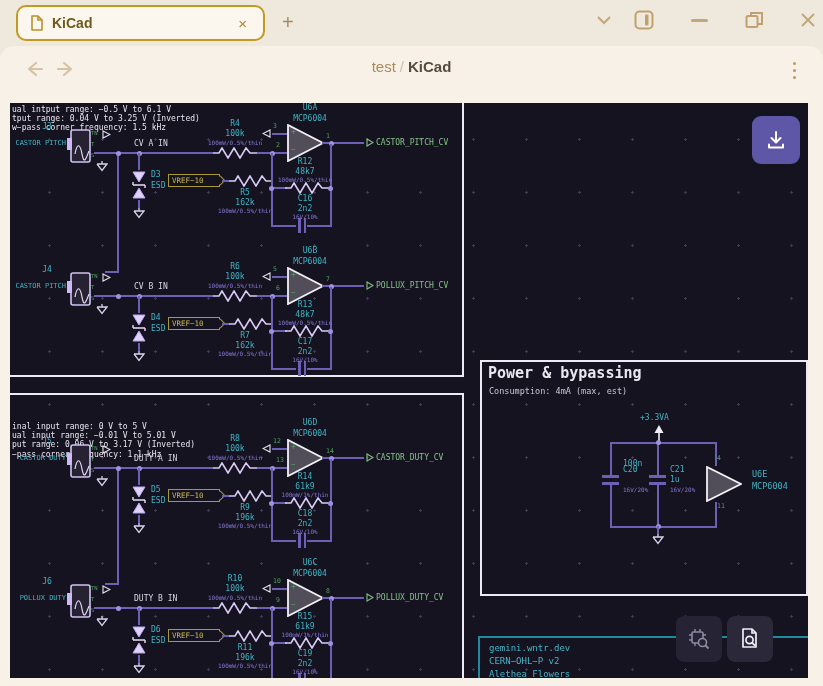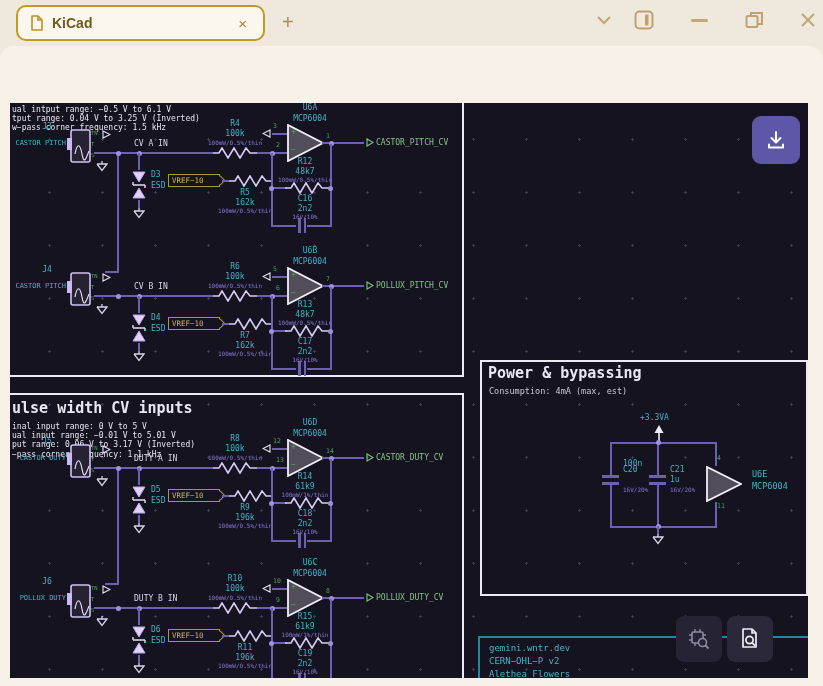--- a/index.html
+++ b/index.html
@@ -88,34 +88,53 @@
       </svg>
   </div>
   <div class="winctl" style="left:797px;width:22px;">
     <svg width="16" height="16" viewBox="0 0 16 16">
         <path d="M2 2 L14 14 M14 2 L2 14" stroke="#c2a878" stroke-width="2"></path>
       </svg>
   </div>
 </div>
 
 <div class="panel">
+  <div class="navbar">
+    <div class="nav-arrow" style="left:22px;">
+      <svg width="22" height="20" viewBox="0 0 22 20">
+          <path d="M14 4 L7 10 L14 16 M7 10 H20" fill="none" stroke="#d6c3a2" stroke-width="2.2" stroke-linecap="round" stroke-linejoin="round"></path>
+        </svg>
+    </div>
+    <div class="nav-arrow" style="left:56px;">
+      <svg width="22" height="20" viewBox="0 0 22 20">
+          <path d="M8 4 L15 10 L8 16 M15 10 H2" fill="none" stroke="#d6c3a2" stroke-width="2.2" stroke-linecap="round" stroke-linejoin="round"></path>
+        </svg>
+    </div>
+    <div class="crumbs">
+      <span class="crumb-proj">test</span><span class="crumb-sep">/</span><span class="crumb-page">KiCad</span>
+    </div>
+    <div class="kebab">
+        <i></i>
+        <i></i>
+        <i></i>
+      </div>
+  </div>
 
   <div class="canvas">
 
     <div class="secbox" style="left:-24px;top:-40px;width:478px;height:314px;"></div>
     <div class="secbox" style="left:-24px;top:290px;width:478px;height:400px;"></div>
     <div class="secbox" style="left:470px;top:257px;width:328px;height:236px;"></div>
 
     <div class="stx wht t8" style="left:2px;top:2px;">
       <div>ual intput range: −0.5 V to 6.1 V</div>
       <div>tput range: 0.04 V to 3.25 V (Inverted)</div>
       <div>w−pass corner frequency: 1.5 kHz</div>
     </div>
 
-    <div class="stx wht" style="left:2px;top:297px;font-size:15px;font-weight:700;">ulse width CV inputs</div>
     <div class="stx wht t8" style="left:2px;top:319px;">
       <div>inal input range: 0 V to 5 V</div>
       <div>ual input range: −0.01 V to 5.01 V</div>
       <div>put range: 0.06 V to 3.17 V (Inverted)</div>
       <div>−pass corner frequency: 1.1 kHz</div>
     </div>
 
     <div class="wv" style="left:107px;top:50px;height:120px;"></div>
     <div class="wh" style="left:95px;top:168px;width:13px;"></div>
     <div class="wv" style="left:107px;top:365px;height:117px;"></div>

